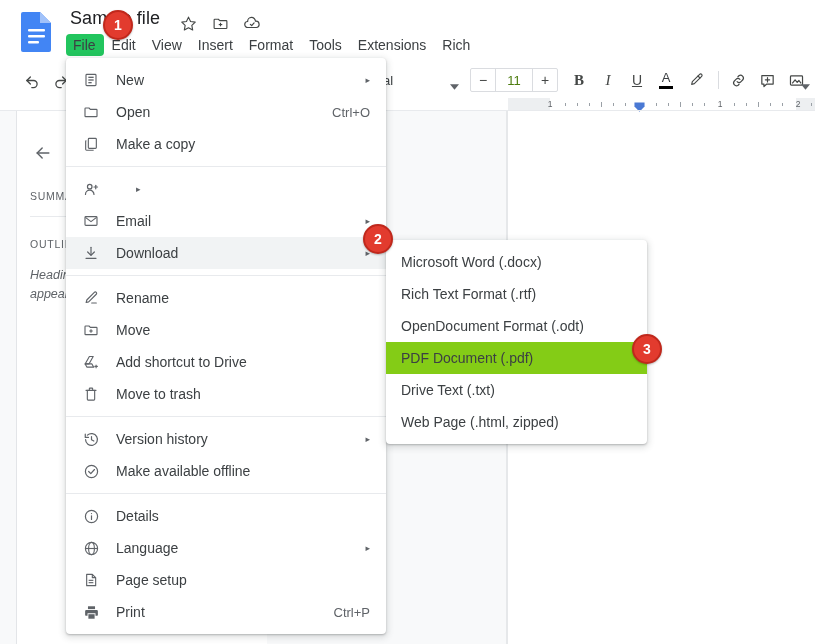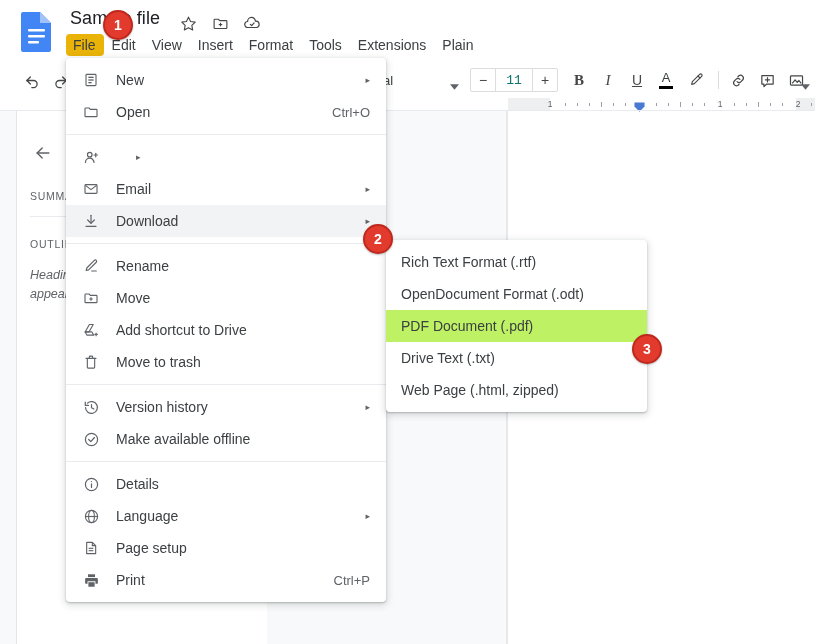--- a/index.html
+++ b/index.html
@@ -153,21 +153,21 @@
   .menubar-item {
     font-size: 14px;
     color: #3c4043;
     padding: 2px 8px;
     border-radius: 4px;
     cursor: pointer;
     white-space: nowrap;
     line-height: 18px;
   }
   .menubar-item.active {
-    background: #eab308;
+    background: #22c55e;
     color: #3c4043;
     padding-left: 7px;
   }
   .last-edit {
     position: absolute;
     left: 487px; top: 36px;
     font-size: 13.5px;
     color: #5f6368;
     text-decoration: underline;
     white-space: nowrap;
@@ -219,25 +219,24 @@
     width: 24px; height: 22px;
     display: flex; align-items: center; justify-content: center;
     color: #444746;
     font-size: 14px;
     cursor: pointer;
   }
   .fs-val {
     width: 38px; height: 22px;
     display: flex; align-items: center; justify-content: center;
     font-size: 13px;
-    color: #0f766e;
+    color: #4d7c0f;
     border-left: 1px solid #dadce0;
     border-right: 1px solid #dadce0;
     cursor: text;
-    font-family: Liberation Mono, monospace;
   }
   .tb-bold { font-weight: 700; font-size: 15px; font-family: "Liberation Serif", serif; }
   .tb-italic { font-style: italic; font-size: 15px; font-family: "Liberation Serif", serif; }
   .tb-underline { text-decoration: underline; font-size: 14px; }
   .tb-textcolor {
     display: flex; flex-direction: column; align-items: center; justify-content: center;
     line-height: 1;
   }
   .tb-textcolor span.glyph { font-size: 13px; color: #3c4043; }
   .tb-textcolor span.bar { display: block; width: 14px; height: 3px; background: #000; margin-top: 2px; }
@@ -346,21 +345,21 @@
     margin: 6px 0;
   }
   .submenu-row {
     display: flex;
     align-items: center;
     height: 32px;
     padding: 0 16px 0 15px;
     cursor: pointer;
     white-space: nowrap;
   }
-  .submenu-row.highlight { background: #bef264; }
+  .submenu-row.highlight { background: #84cc16; }
   .submenu-label {
     font-size: 14px;
     color: #3c4043;
     line-height: 18px;
   }
 
   
   .step-badge {
     position: absolute;
     width: 30px; height: 30px;
@@ -443,21 +442,21 @@
     </div>
 
     <div class="menubar">
       <div class="menubar-item active">File</div>
       <div class="menubar-item">Edit</div>
       <div class="menubar-item">View</div>
       <div class="menubar-item">Insert</div>
       <div class="menubar-item">Format</div>
       <div class="menubar-item">Tools</div>
       <div class="menubar-item">Extensions</div>
-      <div class="menubar-item">Plain</div>
+      <div class="menubar-item">Rich</div>
     </div>
 
   </div>
 
   <div class="toolbar">
     <div style="width:18px"></div>
 
     <div class="tb-btn">
       <svg width="17" height="17" viewBox="0 0 24 24" fill="none" stroke="currentColor" stroke-width="1.8" stroke-linecap="round" stroke-linejoin="round">
         <polyline points="9 7 4 12 9 17"></polyline>
@@ -587,20 +586,29 @@
     <div class="menu-row">
       <span class="menu-icon">
         <svg width="16" height="16" viewBox="0 0 24 24" fill="none" stroke="currentColor" stroke-width="1.7" stroke-linejoin="round">
           <path d="M3 7 a1 1 0 0 1 1 -1 h5 l2 2 h9 a1 1 0 0 1 1 1 v9 a1 1 0 0 1 -1 1 H4 a1 1 0 0 1 -1 -1 z"></path>
         </svg>
       </span>
       <span class="menu-label">Open</span>
       <span class="menu-shortcut">Ctrl+O</span>
     </div>
 
+    <div class="menu-row">
+      <span class="menu-icon">
+        <svg width="16" height="16" viewBox="0 0 24 24" fill="none" stroke="currentColor" stroke-width="1.7" stroke-linejoin="round">
+          <rect x="8" y="3.5" width="12" height="15" rx="1.3"></rect>
+          <path d="M5 7 a1.3 1.3 0 0 0 -1 1.3 V20 a1.3 1.3 0 0 0 1.3 1.3 H16"></path>
+        </svg>
+      </span>
+      <span class="menu-label">Make a copy</span>
+    </div>
 
     <div class="menu-sep"></div>
 
     <div class="menu-row">
       <span class="menu-icon">
         <svg width="17" height="17" viewBox="0 0 24 24" fill="none" stroke="currentColor" stroke-width="1.7" stroke-linecap="round">
           <circle cx="9.5" cy="8" r="3.2"></circle>
           <path d="M3.5 19 a6 6 0 0 1 12 0"></path>
           <line x1="18" y1="6" x2="18" y2="11"></line>
           <line x1="15.5" y1="8.5" x2="20.5" y2="8.5"></line>
@@ -747,20 +755,23 @@
           <path d="M7.6 14.4 h8.8 v6.4 H7.6z"></path>
         </svg>
       </span>
       <span class="menu-label">Print</span>
       <span class="menu-shortcut">Ctrl+P</span>
     </div>
   </div>
 
   <div class="menu-panel" id="download-submenu">
     <div class="submenu-row">
+      <span class="submenu-label">Microsoft Word (.docx)</span>
+    </div>
+    <div class="submenu-row">
       <span class="submenu-label">Rich Text Format (.rtf)</span>
     </div>
     <div class="submenu-row">
       <span class="submenu-label">OpenDocument Format (.odt)</span>
     </div>
     <div class="submenu-row highlight">
       <span class="submenu-label">PDF Document (.pdf)</span>
     </div>
     <div class="submenu-row">
       <span class="submenu-label">Drive Text (.txt)</span>

